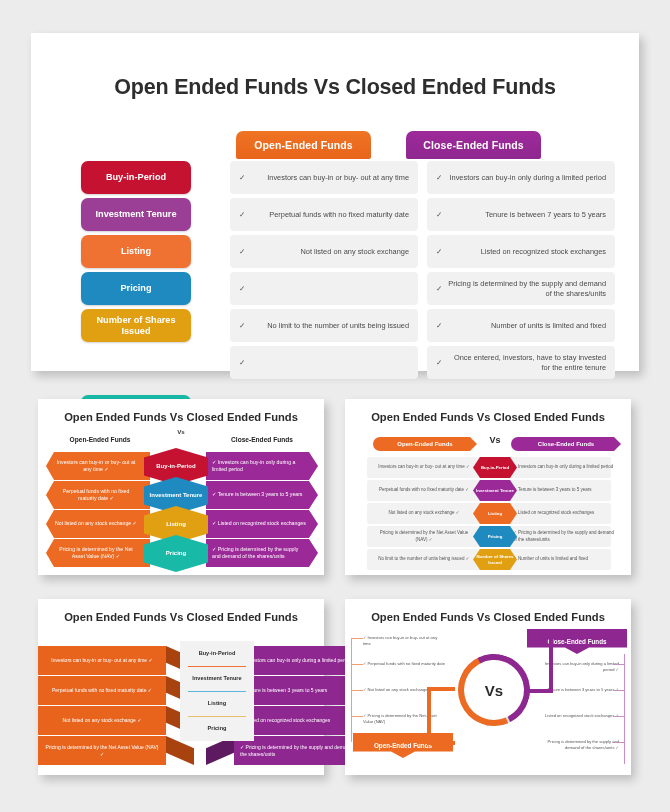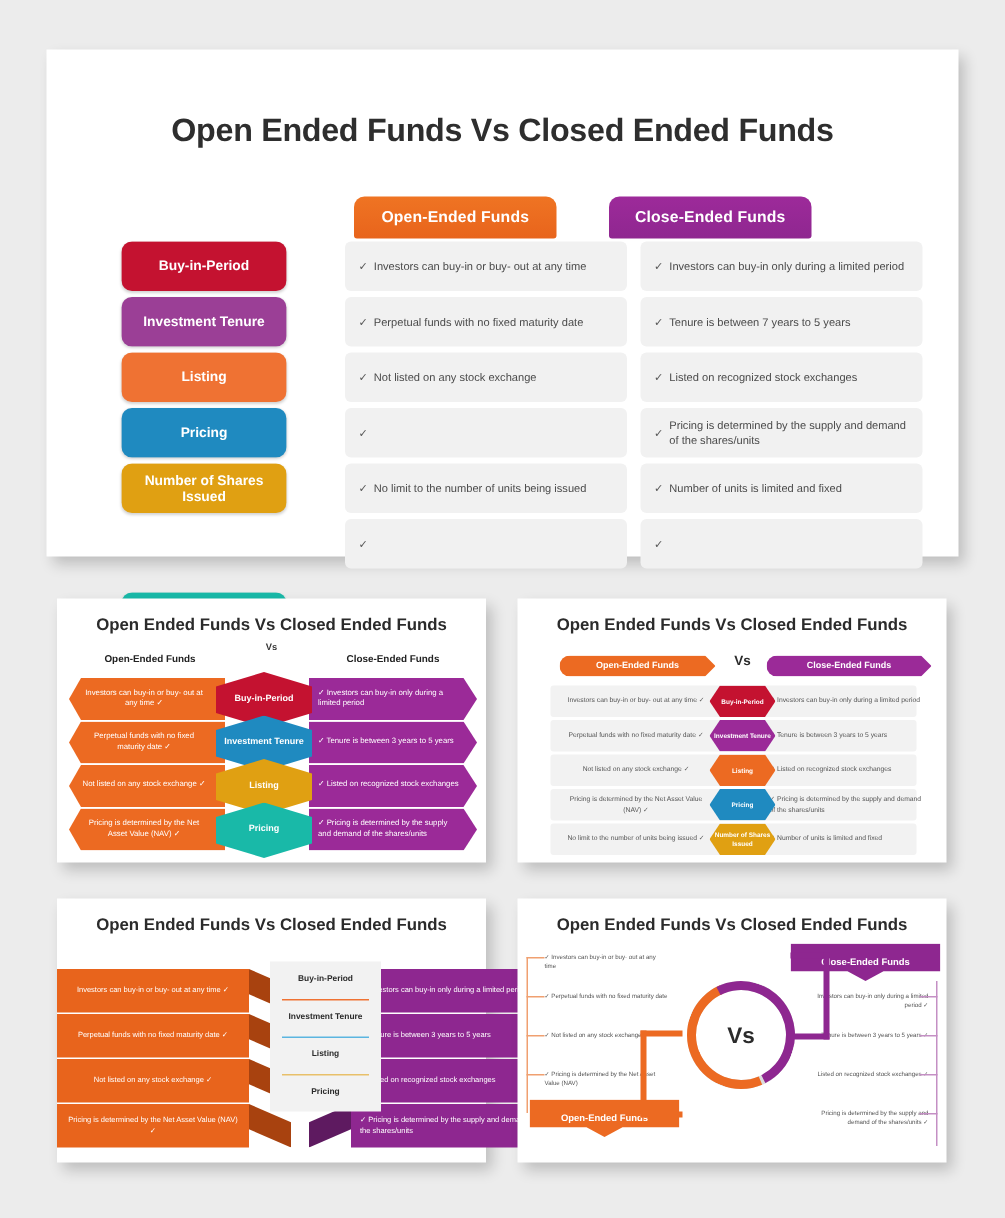--- a/index.html
+++ b/index.html
@@ -46,21 +46,21 @@
     box-shadow: 0 1px 2px rgba(0,0,0,.18);
   }
   .s1-cell {
     position: absolute; height: 33px;
     background: #f1f1f1; border-radius: 4px;
     font-size: 7.4px; color: #4a4a4a; line-height: 1.35;
     display: flex; align-items: center;
     padding: 0 9px;
   }
   .s1-cell .chk { color: #5a5a5a; margin-right: 4px; font-size: 7.4px; flex: 0 0 auto; }
-  .s1-cell .txt { flex: 1 1 auto; }
+  .s1-cell .txt { flex: 1 1 auto; text-align: right; }
   .s1-open  { left: 199px; width: 188px; }
   .s1-close { left: 396px; width: 188px; }
 
   
   .mini-title {
     position: absolute; left: 0; top: 12px; width: 100%;
     text-align: center; font-size: 11.2px; font-weight: bold; color: #2b2b2b;
   }
 
   
@@ -219,20 +219,21 @@
         <div class="s1-cell s1-close" style="top: 276px;">
           <span class="chk">✓</span>
           <span class="txt">Number of units is limited and fixed</span>
         </div>
         <div class="s1-label" style="top: 315px; background: linear-gradient(rgb(25, 185, 168), rgba(25, 185, 168, 0.867)) rgb(25, 185, 168); margin-top: 47px;">Mutual Fund Lock-in Period</div>
         <div class="s1-cell s1-open" style="top: 313px;">
           <span class="chk">✓</span>
         </div>
         <div class="s1-cell s1-close" style="top: 313px;">
           <span class="chk">✓</span>
+          <span class="txt">Once entered, investors, have to stay invested for the entire tenure</span>
         </div>
       </div>
   </div>
 
   <div class="slide" id="slide2">
     <div class="mini-title">Open Ended Funds Vs Closed Ended Funds</div>
     <div class="vs-small">Vs</div>
     <div class="s2-colhead" id="s2-h-open">Open-Ended Funds</div>
     <div class="s2-colhead" id="s2-h-close">Close-Ended Funds</div>
     <div id="s2-rows">

